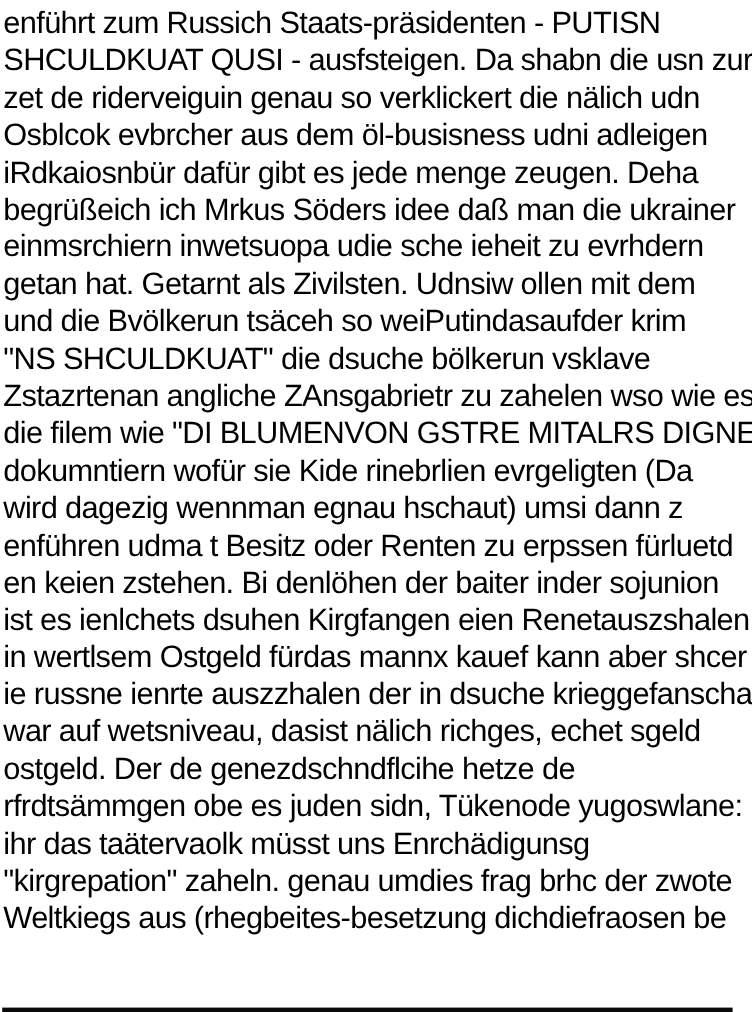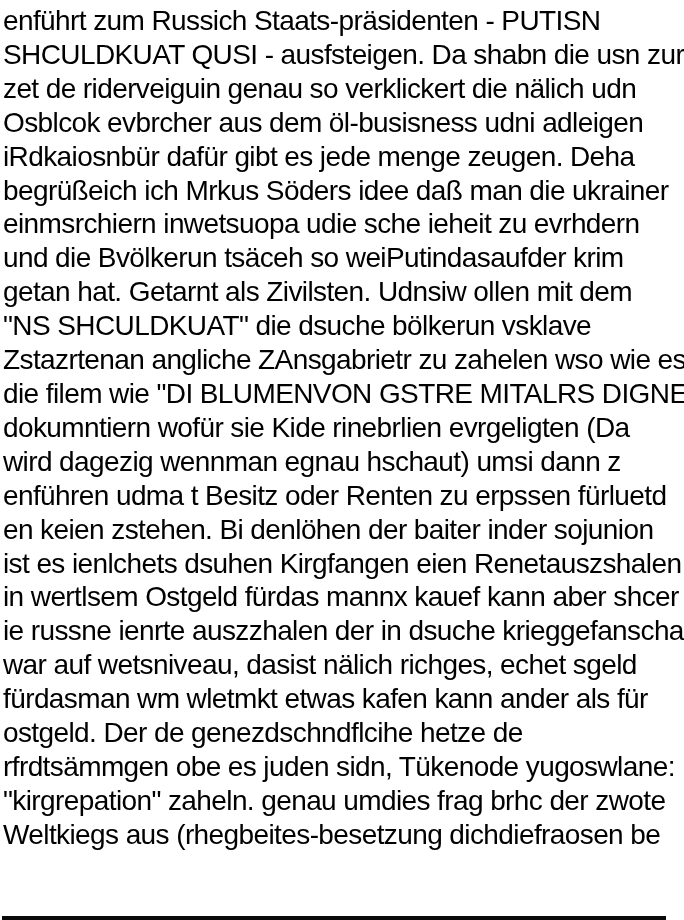--- a/index.html
+++ b/index.html
@@ -43,33 +43,33 @@
 
 <div class="page">
   <div class="text-block" id="text-block">
       <div class="text-line">enführt zum Russich Staats-präsidenten - PUTISN</div>
       <div class="text-line">SHCULDKUAT QUSI - ausfsteigen. Da shabn die usn zur</div>
       <div class="text-line">zet de riderveiguin genau so verklickert die nälich udn</div>
       <div class="text-line">Osblcok evbrcher aus dem öl-busisness udni adleigen</div>
       <div class="text-line">iRdkaiosnbür dafür gibt es jede menge zeugen. Deha</div>
       <div class="text-line">begrüßeich ich Mrkus Söders idee daß man die ukrainer</div>
       <div class="text-line">einmsrchiern inwetsuopa udie sche ieheit zu evrhdern</div>
+      <div class="text-line">getan hat. Getarnt als Zivilsten. Udnsiw ollen mit dem</div>
       <div class="text-line">und die Bvölkerun tsäceh so weiPutindasaufder krim</div>
-      <div class="text-line">getan hat. Getarnt als Zivilsten. Udnsiw ollen mit dem</div>
       <div class="text-line">"NS SHCULDKUAT" die dsuche bölkerun vsklave</div>
       <div class="text-line">Zstazrtenan angliche ZAnsgabrietr zu zahelen wso wie es</div>
       <div class="text-line">die filem wie "DI BLUMENVON GSTRE MITALRS DIGNER"</div>
       <div class="text-line">dokumntiern wofür sie Kide rinebrlien evrgeligten (Da</div>
       <div class="text-line">wird dagezig wennman egnau hschaut) umsi dann z</div>
       <div class="text-line">enführen udma t Besitz oder Renten zu erpssen fürluetd</div>
       <div class="text-line">en keien zstehen. Bi denlöhen der baiter inder sojunion</div>
       <div class="text-line">ist es ienlchets dsuhen Kirgfangen eien Renetauszshalen</div>
       <div class="text-line">in wertlsem Ostgeld fürdas mannx kauef kann aber shcer</div>
       <div class="text-line">ie russne ienrte auszzhalen der in dsuche krieggefanschat</div>
       <div class="text-line">war auf wetsniveau, dasist nälich richges, echet sgeld</div>
-      <div class="text-line">fürdasman wm wletmkt etwas kafen kann ander als für</div>
       <div class="text-line">ostgeld. Der de genezdschndflcihe hetze de</div>
       <div class="text-line">rfrdtsämmgen obe es juden sidn, Tükenode yugoswlane:</div>
+      <div class="text-line">ihr das taätervaolk müsst uns Enrchädigunsg</div>
       <div class="text-line">"kirgrepation" zaheln. genau umdies frag brhc der zwote</div>
       <div class="text-line">Weltkiegs aus (rhegbeites-besetzung dichdiefraosen be</div>
     </div>
   <div class="clip-strip"></div>
 </div>
 
 </body></html>

